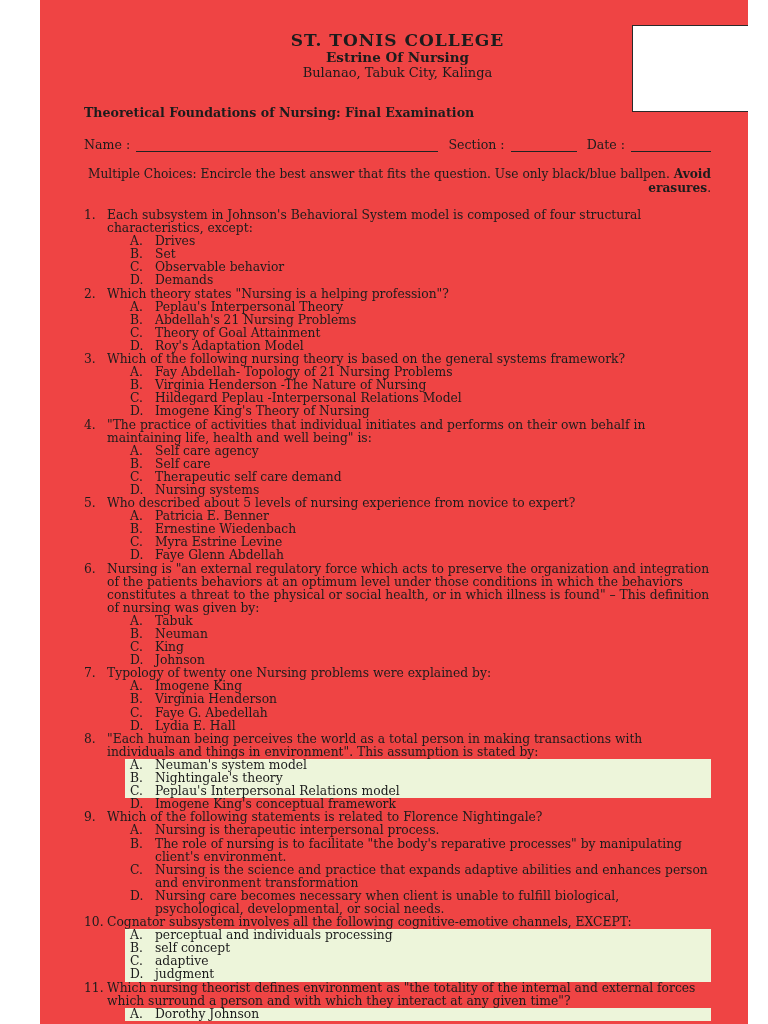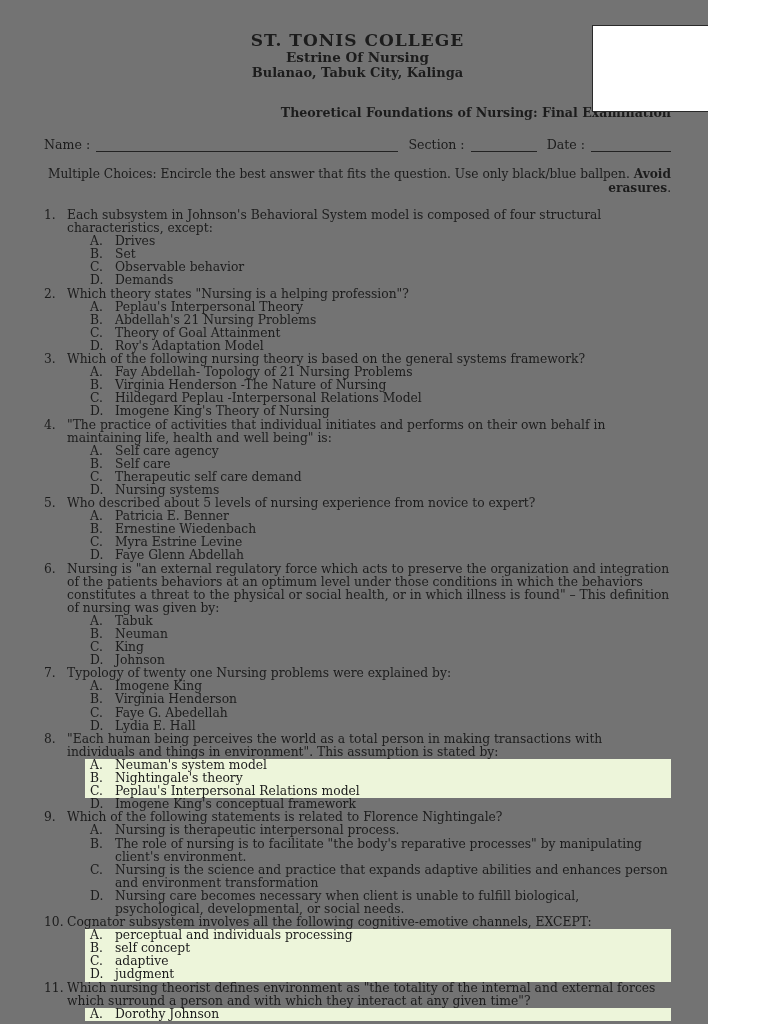--- a/index.html
+++ b/index.html
@@ -1,55 +1,55 @@
 <!DOCTYPE html>
 <html style="--hl: #edf5da;"><head>
 <meta charset="utf-8">
 <style>
   * { margin: 0; padding: 0; box-sizing: border-box; }
   html, body { background: #ffffff; }
   .page {
     position: relative;
     width: 708px;
     height: 1024px;
-    background: #737373;
+    background: #ef4444;
     color: #1c1c1c;
     font-family: "DejaVu Serif", "Liberation Serif", serif;
     overflow: hidden;
     padding: 30px 37px 0 44px;
+    margin-left: 40px;
   }
   .header { text-align: center; }
   .school {
     font-size: 17px;
     line-height: 20px;
     font-weight: bold;
     letter-spacing: 1px;
   }
   .dept {
     font-size: 13.5px;
     line-height: 15px;
     font-weight: bold;
   }
   .addr {
     font-size: 13px;
     line-height: 15px;
-    font-weight: bold;
   }
   .photo-box {
     position: absolute;
     left: 592px;
     top: 25px;
     width: 127px;
     height: 87px;
     border: 1.5px solid #2a2a2a;
     background: #ffffff;
   }
   .title {
     margin-top: 26px;
-    text-align: right;
+    text-align: left;
     font-weight: bold;
     font-size: 12.6px;
     line-height: 14px;
   }
   .fields-row {
     margin-top: 17px;
     display: flex;
     align-items: flex-end;
     font-size: 12.6px;
     line-height: 15px;

